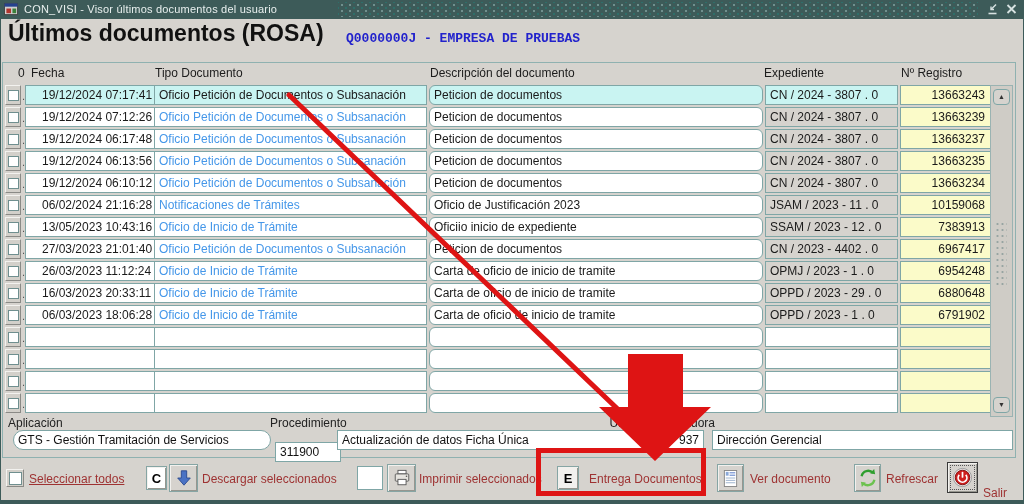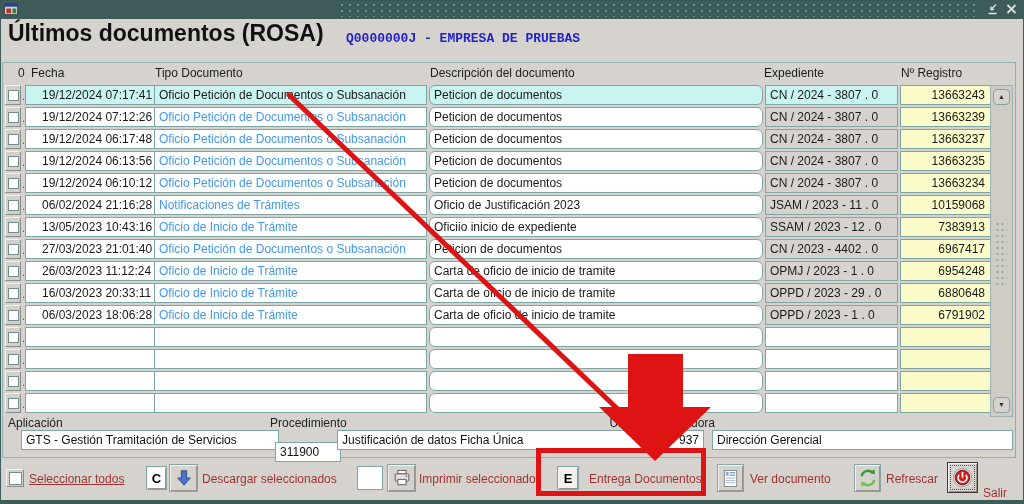--- a/index.html
+++ b/index.html
@@ -57,21 +57,21 @@
   .sb-dots { position:absolute; left:4px; top:135px; width:12px; height:66px;
              background-image: radial-gradient(circle, #97a4a2 1px, transparent 1.2px);
              background-size:5px 6px; }
 
   
   .flabel { position:absolute; font-size:12px; color:#222; white-space:nowrap; }
   .finput { position:absolute; top:367px; height:16px; line-height:16px; font-size:12px; color:#111;
             background:#fff; border:1px solid #7fa6a6; padding:1px 4px; white-space:nowrap; overflow:hidden; }
   .l-apl { left:5px;  top:353px; }  .l-proc { left:267px; top:353px; }
   .l-tram{ left:596px; top:353px; width:116px; text-align:right; }
-  .f-apl { left:18px;   width:248px; }
+  .f-apl { left:10px;   width:248px;border-radius:10px; }
   .f-proc-cod { left:272px; width:56px;margin-top:12px; }
   .f-proc-nom { left:334px; width:296px; }
   .f-tram-cod { left:641px; width:50px; text-align:right; }
   .f-tram-nom { left:709px; width:291px; }
 
   
   .toolbar { position:absolute; left:0; top:460px; width:1024px; height:40px; }
   .tlabel { position:absolute; top:12px; font-size:12px; color:#9e3232; white-space:nowrap; }
   .tbtn { position:absolute; background:#d6d3ce; border:1px solid #86a5a4;
           box-shadow: inset 1px 1px 0 #f2f1ee, inset -1px -1px 0 #96968f;
@@ -102,20 +102,21 @@
 
 <div class="window">
 
   <div class="titlebar">
     <svg class="app-icon" viewBox="0 0 16 15">
       <rect x="0.5" y="1.5" width="14" height="12" fill="#cfcfcf" stroke="#444"></rect>
       <rect x="0.5" y="1.5" width="14" height="3.5" fill="#24428e"></rect>
       <rect x="2.5" y="7" width="5" height="5" fill="#b0352f"></rect>
       <rect x="9" y="7" width="4" height="5" fill="#3a7f3a"></rect>
     </svg>
+    <span class="app-title">CON_VISI - Visor últimos documentos del usuario</span>
     <svg class="ctrl ctrl-restore" viewBox="0 0 12 12">
       <path d="M2 10.5h8" stroke="#d7e2e1" stroke-width="1.6" fill="none"></path>
       <path d="M9.5 1.5L4.5 6.5" stroke="#d7e2e1" stroke-width="1.4" fill="none"></path>
       <path d="M4.5 3.5v3h3" stroke="#d7e2e1" stroke-width="1.4" fill="none"></path>
     </svg>
     <svg class="ctrl ctrl-close" viewBox="0 0 12 12">
       <path d="M2 2l8 8M10 2l-8 8" stroke="#d7e2e1" stroke-width="1.8"></path>
     </svg>
   </div>
 
@@ -289,21 +290,21 @@
       <span class="sbtn up">▲</span>
       <span class="sb-dots"></span>
       <span class="sbtn down">▼</span>
     </div>
 
     <span class="flabel l-apl">Aplicación</span>
     <span class="flabel l-proc">Procedimiento</span>
     <span class="flabel l-tram">Unidad Tramitadora</span>
     <span class="finput f-apl">GTS - Gestión Tramitación de Servicios</span>
     <span class="finput f-proc-cod">311900</span>
-    <span class="finput f-proc-nom">Justificación de datos Ficha Única</span>
+    <span class="finput f-proc-nom">Actualización de datos Ficha Única</span>
     <span class="finput f-tram-cod">937</span>
     <span class="finput f-tram-nom">Dirección Gerencial</span>
   </div>
 
   <div class="toolbar">
     <span class="tcb-cell">
         <i></i>
       </span>
     <span class="tlabel t-sel">Seleccionar todos</span>
 

